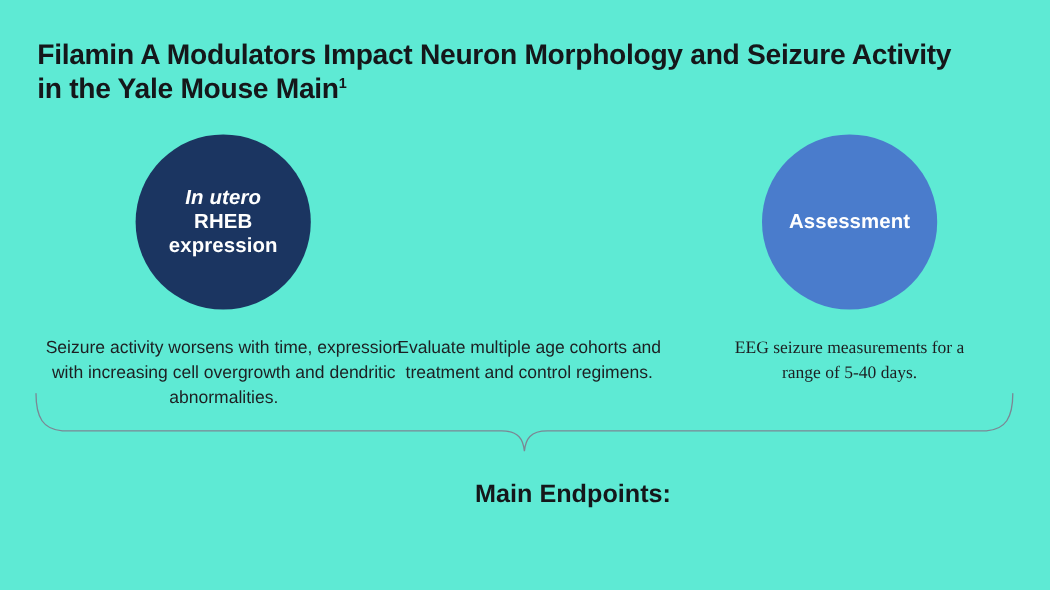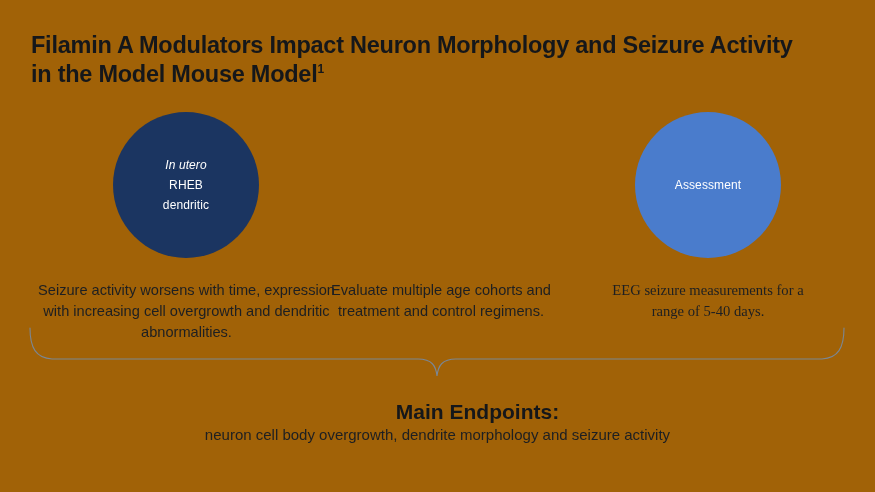--- a/index.html
+++ b/index.html
@@ -8,21 +8,21 @@
     background: #ffffff;
   }
   body {
     font-family: "Liberation Sans", sans-serif;
     -webkit-font-smoothing: antialiased;
   }
   #slide {
     position: relative;
     width: 875px;
     height: 492px;
-    background: #a16207;
+    background: #5eead4;
     overflow: hidden;
   }
 
   
   .title {
     position: absolute;
     left: 31px;
     top: 31px;
     width: 820px;
     font-size: 23.5px;
@@ -50,22 +50,22 @@
     position: absolute;
     top: 0;
     display: flex;
     align-items: center;
     justify-content: center;
     border-radius: 50%;
     color: #ffffff;
     text-align: center;
   }
   .node-label {
-    font-weight: normal;
-    font-size: 12px;
+    font-weight: bold;
+    font-size: 17px;
     line-height: 20px;
     letter-spacing: 0.1px;
   }
   .node-label .ital {
     font-style: italic;
   }
 
   #node-0 {
     left: 113px;
     width: 146px;
@@ -139,30 +139,30 @@
     height: 40px;
   }
 </style>
 </head>
 <body>
 
 <div id="slide">
 
   <div class="title">
     <span>Filamin A Modulators Impact Neuron Morphology and Seizure Activity</span><br>
-    <span>in the Model Mouse Model</span><sup>1</sup>
+    <span>in the Yale Mouse Main</span><sup>1</sup>
   </div>
 
   <div class="circle-row">
 
     <div class="node" id="node-0">
       <div class="node-label">
         <span class="ital">In utero</span><br>
         <span>RHEB</span><br>
-        <span>dendritic</span>
+        <span>expression</span>
       </div>
     </div>
 
 
     <div class="node" id="node-2">
       <div class="node-label">
         <span>Assessment</span>
       </div>
     </div>
 
@@ -172,21 +172,20 @@
   <div class="caption" id="caption-1">Evaluate multiple age cohorts and treatment and control regimens.</div>
   <div class="caption" id="caption-2">EEG seizure measurements for a range of 5-40 days.</div>
 
   <div class="brace">
     <svg width="818" height="52" viewBox="0 0 818 52" fill="none" xmlns="http://www.w3.org/2000/svg">
       <path d="M2 2 C2 22, 8 32, 24 33 L390 33 C404 33, 408 40, 409 50 C410 40, 414 33, 428 33 L794 33 C810 32, 816 22, 816 2" stroke="#7b8794" stroke-width="1.1" fill="none" stroke-linecap="round"></path>
     </svg>
   </div>
 
   <div class="endpoints-title">Main Endpoints:</div>
-  <div class="endpoints-text">neuron cell body overgrowth, dendrite morphology and seizure activity</div>
 
   <div class="footer">
 
     
 
     
 
     
     
   </div>

